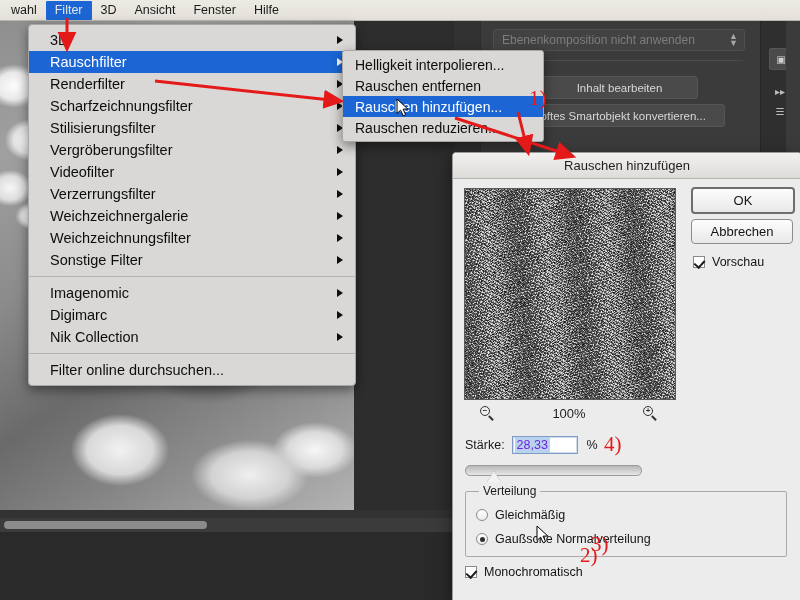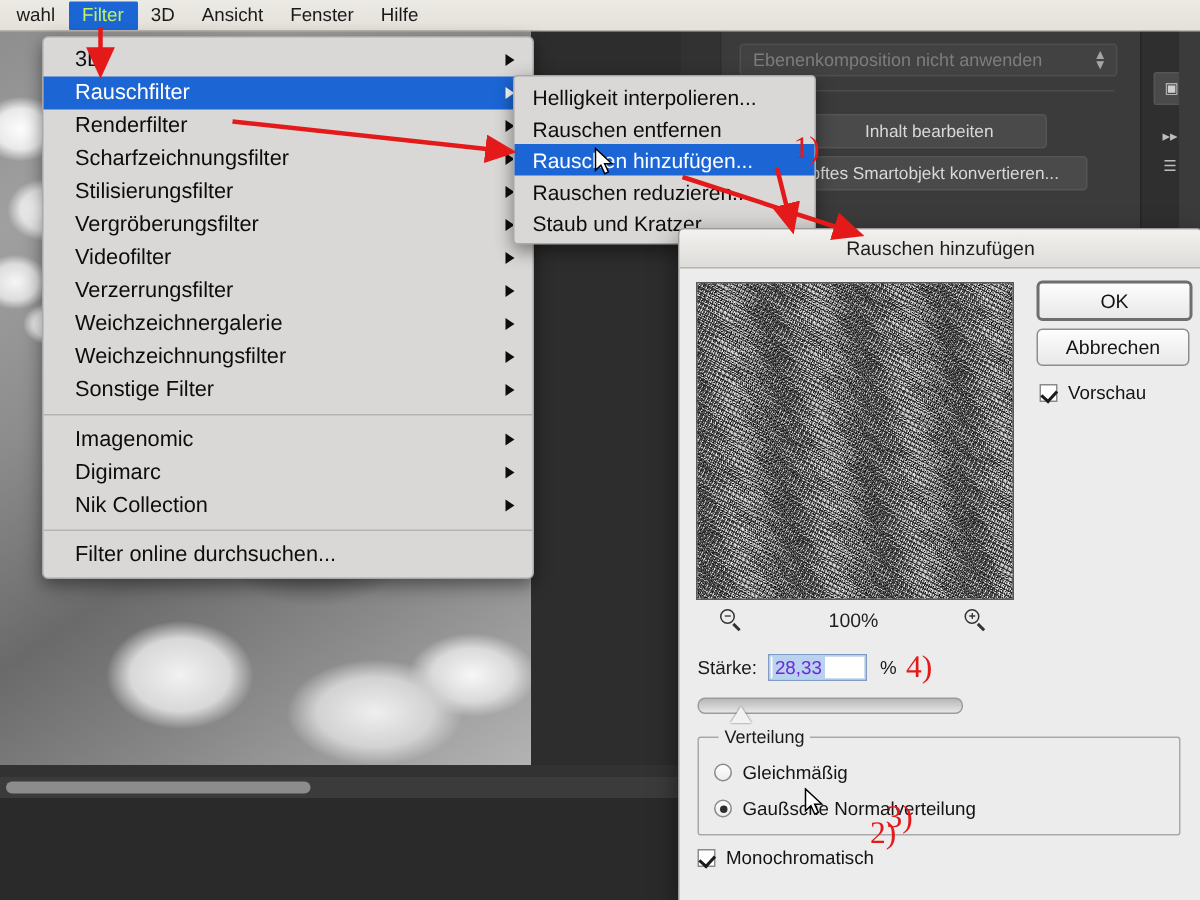--- a/index.html
+++ b/index.html
@@ -14,21 +14,21 @@
   .menubar{
     position:absolute;left:0;top:0;width:800px;height:20px;
     background:linear-gradient(to bottom,#eceae4 0%,#e4e1da 100%);
     border-bottom:1px solid #b9b6af;
   }
   .menubar-items{display:flex;align-items:center;height:20px;padding-left:2px;}
   .mb-item{
     font-size:12.5px;color:#1a1a1a;padding:2px 9px 3px 9px;line-height:14px;
     white-space:nowrap;
   }
-  .mb-item.active{background:#1b66d4;color:#bef264;border-radius:1px;}
+  .mb-item.active{background:#1b66d4;color:#e5e5e5;border-radius:1px;}
 
   .canvas-area{
     position:absolute;left:0;top:20px;width:800px;height:580px;background:#323232;
   }
   
   .photo{
     position:absolute;left:0;top:0;width:354px;height:490px;
     background:
       radial-gradient(ellipse 38px 30px at 14px 66px, #fdfdfd 0%, #e9e9e9 45%, rgba(210,210,210,0) 72%),
       radial-gradient(ellipse 34px 28px at 30px 120px, #fbfbfb 0%, #e3e3e3 48%, rgba(200,200,200,0) 74%),
@@ -409,23 +409,20 @@
       </div>
       <div class="menu-row">
         <span>Rauschen entfernen</span>
       </div>
       <div class="menu-row sel">
         <span>Rauschen hinzufügen...</span>
       </div>
       <div class="menu-row">
         <span>Rauschen reduzieren...</span>
       </div>
-      <div class="menu-row">
-        <span>Staub und Kratzer...</span>
-      </div>
     </div>
 
   <div class="dialog">
     <div class="dlg-titlebar">
       <span class="dlg-title">Rauschen hinzufügen</span>
     </div>
 
     <div class="dlg-preview">
       <div class="noise"></div>
       <div class="noise2"></div>

